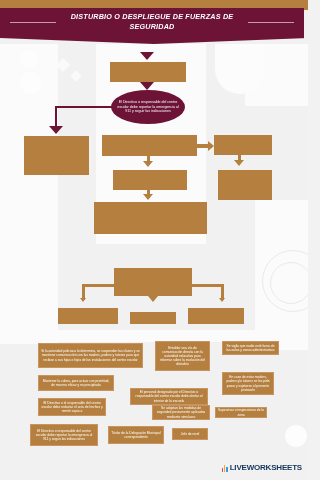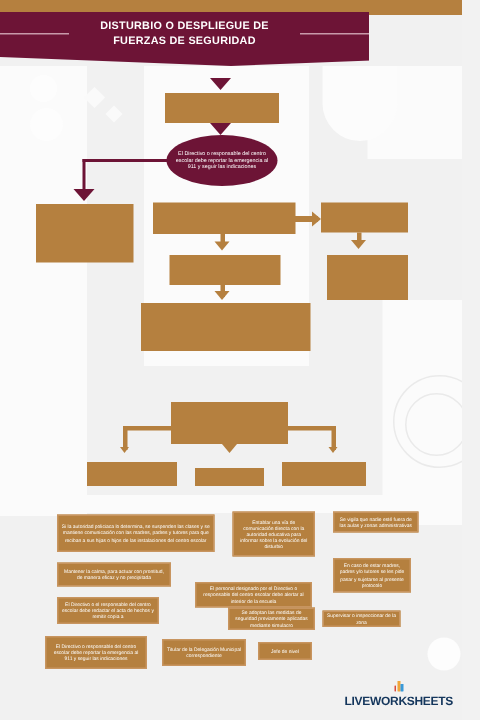--- a/index.html
+++ b/index.html
@@ -23,24 +23,24 @@
   .bg-ring{position:absolute;border-radius:50%;border:1px solid #eaeaea;}
   .bg-diamond{position:absolute;background:#fafafa;transform:rotate(45deg);}
   .bg-quarter{position:absolute;background:#fcfcfc;}
 
   
   .topstrip{
     position:absolute;left:0;top:0;width:308px;height:10px;
     background:#b5803f;
   }
   .titlebar{
-    position:absolute;left:0;top:8px;width:246px;height:36px;
+    position:absolute;left:0;top:8px;width:304px;height:36px;
     background:#6d1436;
     clip-path:polygon(0 0,308px 0,308px 30px,154px 36px,0 30px);
-    display:flex;align-items:flex-start;justify-content:center;
+    display:flex;align-items:flex-start;justify-content:center;font-style:italic;
   }
   .titlebar-inner{
     margin-top:4px;width:100%;
     display:flex;align-items:center;justify-content:center;gap:6px;
   }
   .title-rule{height:1px;background:#c89aaa;flex:0 0 46px;}
   .title-text{
     color:#ffffff;font-size:7.2px;font-weight:bold;line-height:10px;
     text-align:center;letter-spacing:.2px;max-width:180px;
   }
@@ -85,21 +85,21 @@
     position:absolute;background:#b5803f;color:#ffffff;
     font-size:3.3px;line-height:4.1px;text-align:center;
     display:flex;align-items:center;justify-content:center;
     padding:1px 2px;box-sizing:border-box;
     border:.5px solid #c89560;
   }
 
   
   .lw{
     position:absolute;right:6px;bottom:8px;
-    display:flex;align-items:center;gap:2px;flex-direction:column;
+    display:flex;align-items:center;gap:2px;
   }
   .lw-mark{
     display:flex;align-items:flex-end;gap:.7px;height:8px;
   }
   .lw-bar{width:1.6px;border-radius:.3px;}
   .lw-text{
     font-size:8px;font-weight:bold;color:#14365c;letter-spacing:-.2px;
   }
 </style>
 </head>

